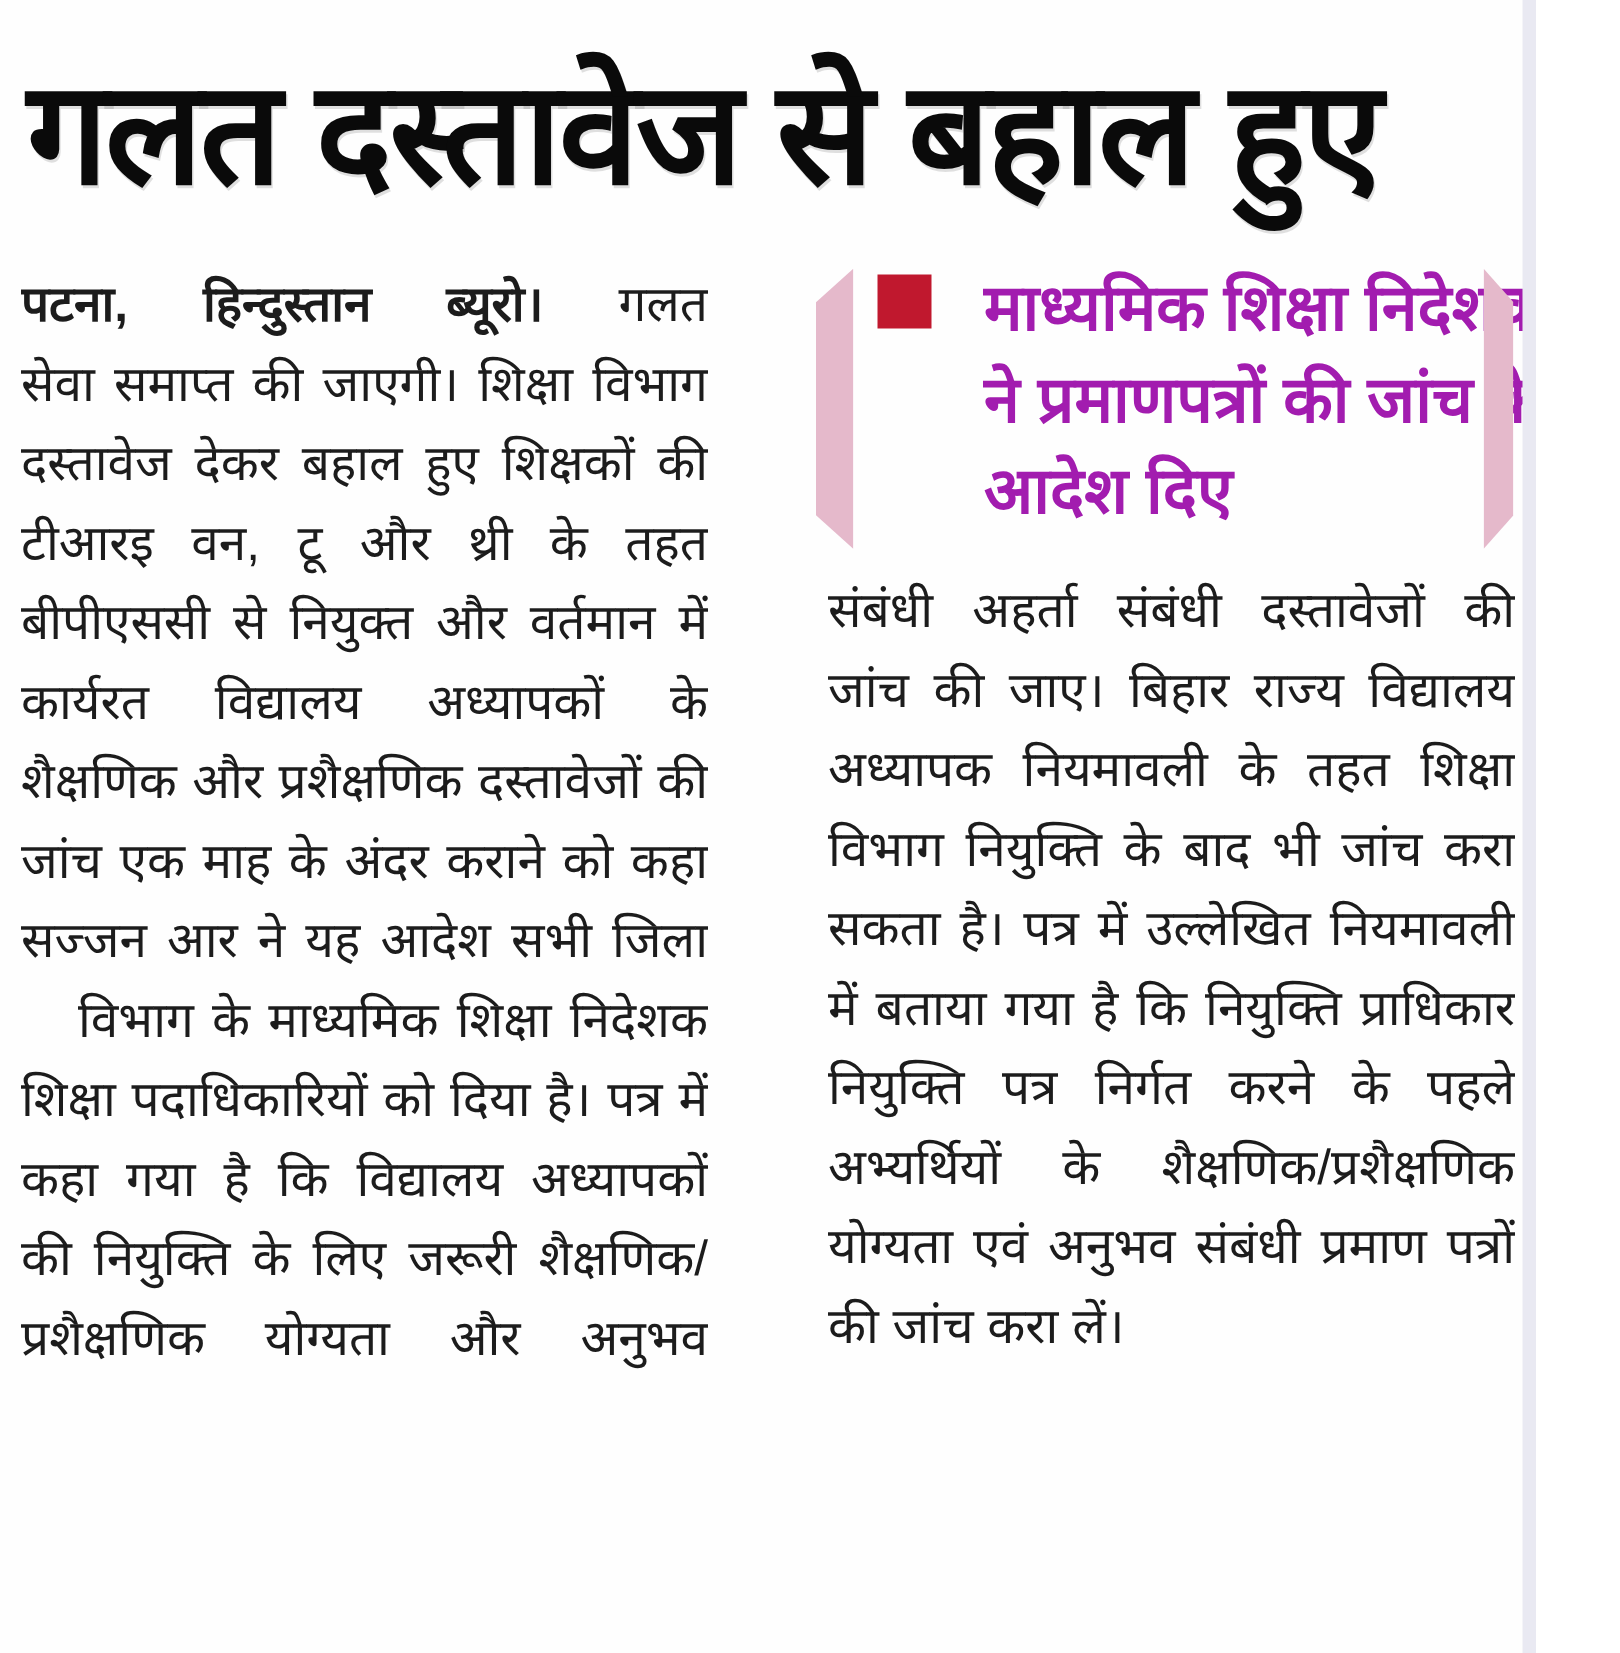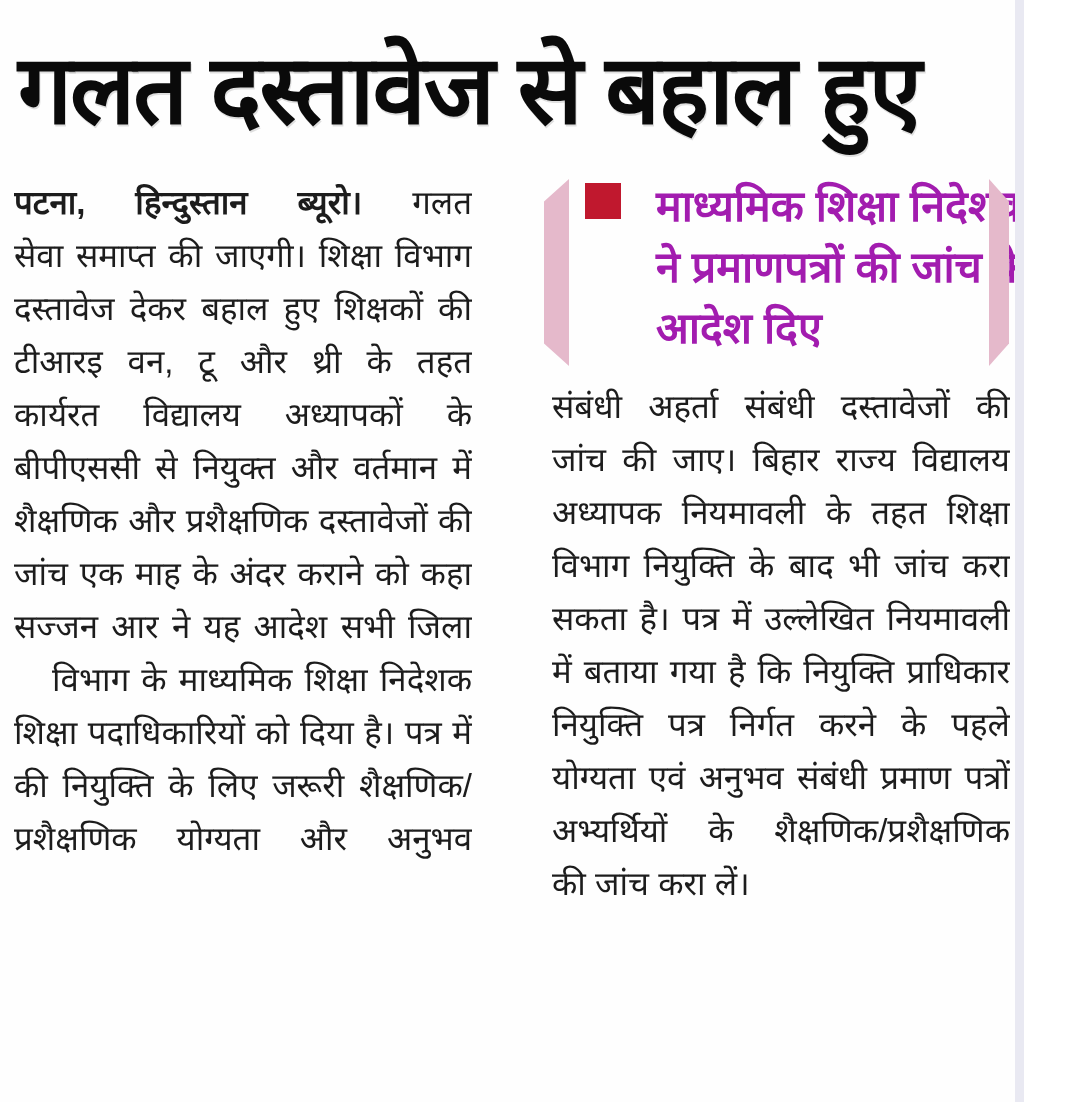--- a/index.html
+++ b/index.html
@@ -109,27 +109,28 @@
 
     <div class="col">
       <div class="lead-line">
         <span class="lead-bold">पटना, हिन्दुस्तान ब्यूरो।</span>
         <span>गलत</span>
       </div>
       <div>
           <div class="bline j">सेवा समाप्त की जाएगी। शिक्षा विभाग ने</div>
           <div class="bline j">दस्तावेज देकर बहाल हुए शिक्षकों की</div>
           <div class="bline j">टीआरइ वन, टू और थ्री के तहत</div>
+          <div class="bline j">बीपीएससी से नियुक्त और वर्तमान में</div>
           <div class="bline j">कार्यरत विद्यालय अध्यापकों के</div>
-          <div class="bline j">बीपीएससी से नियुक्त और वर्तमान में</div>
           <div class="bline j">शैक्षणिक और प्रशैक्षणिक दस्तावेजों की</div>
           <div class="bline j">जांच एक माह के अंदर कराने को कहा है।</div>
           <div class="bline j">सज्जन आर ने यह आदेश सभी जिला</div>
           <div class="bline j ind">विभाग के माध्यमिक शिक्षा निदेशक</div>
           <div class="bline j">शिक्षा पदाधिकारियों को दिया है। पत्र में</div>
+          <div class="bline j">कहा गया है कि विद्यालय अध्यापकों</div>
           <div class="bline j">की नियुक्ति के लिए जरूरी शैक्षणिक/</div>
           <div class="bline j">प्रशैक्षणिक योग्यता और अनुभव</div>
         </div>
     </div>
 
     <div class="col">
       <div class="quote-box">
         <div class="quote-bar left"></div>
         <div class="quote-bar right"></div>
         <div class="quote-bullet"></div>
@@ -140,22 +141,22 @@
           </div>
       </div>
       <div>
           <div class="bline j">संबंधी अहर्ता संबंधी दस्तावेजों की</div>
           <div class="bline j">जांच की जाए। बिहार राज्य विद्यालय</div>
           <div class="bline j">अध्यापक नियमावली के तहत शिक्षा</div>
           <div class="bline j">विभाग नियुक्ति के बाद भी जांच करा</div>
           <div class="bline j">सकता है। पत्र में उल्लेखित नियमावली</div>
           <div class="bline j">में बताया गया है कि नियुक्ति प्राधिकार</div>
           <div class="bline j">नियुक्ति पत्र निर्गत करने के पहले</div>
+          <div class="bline j">अभ्यर्थियों के शैक्षणिक/प्रशैक्षणिक</div>
           <div class="bline j">योग्यता एवं अनुभव संबंधी प्रमाण पत्रों</div>
-          <div class="bline j">अभ्यर्थियों के शैक्षणिक/प्रशैक्षणिक</div>
           <div class="bline">की जांच करा लें।</div>
         </div>
     </div>
 
   </div>
 
   <div class="edge-strip-right"></div>
 </div>
 
 </body></html>

